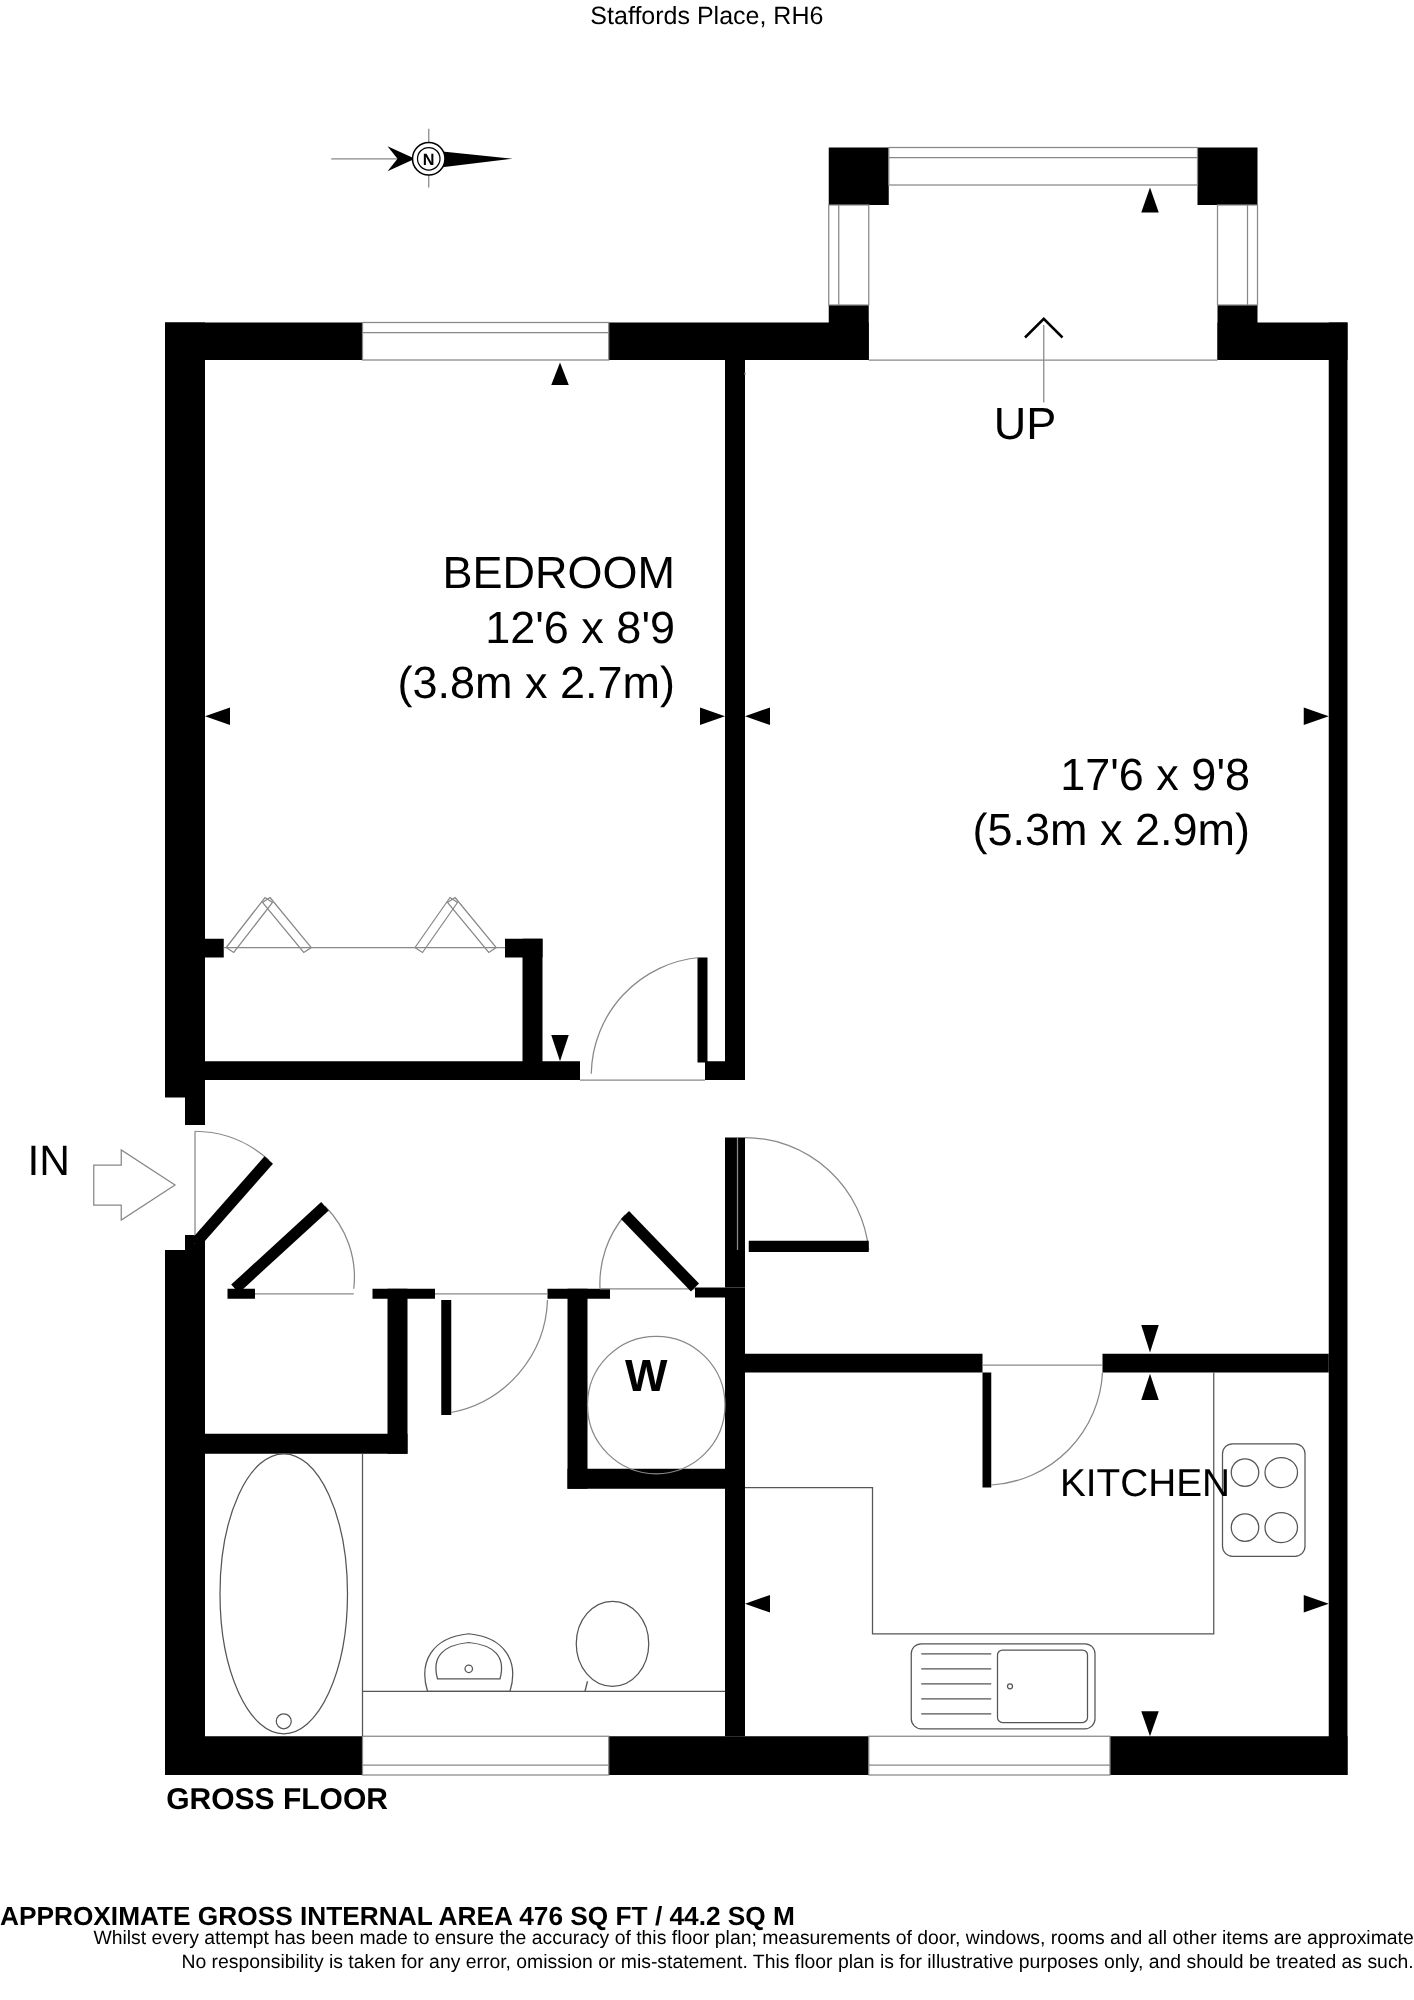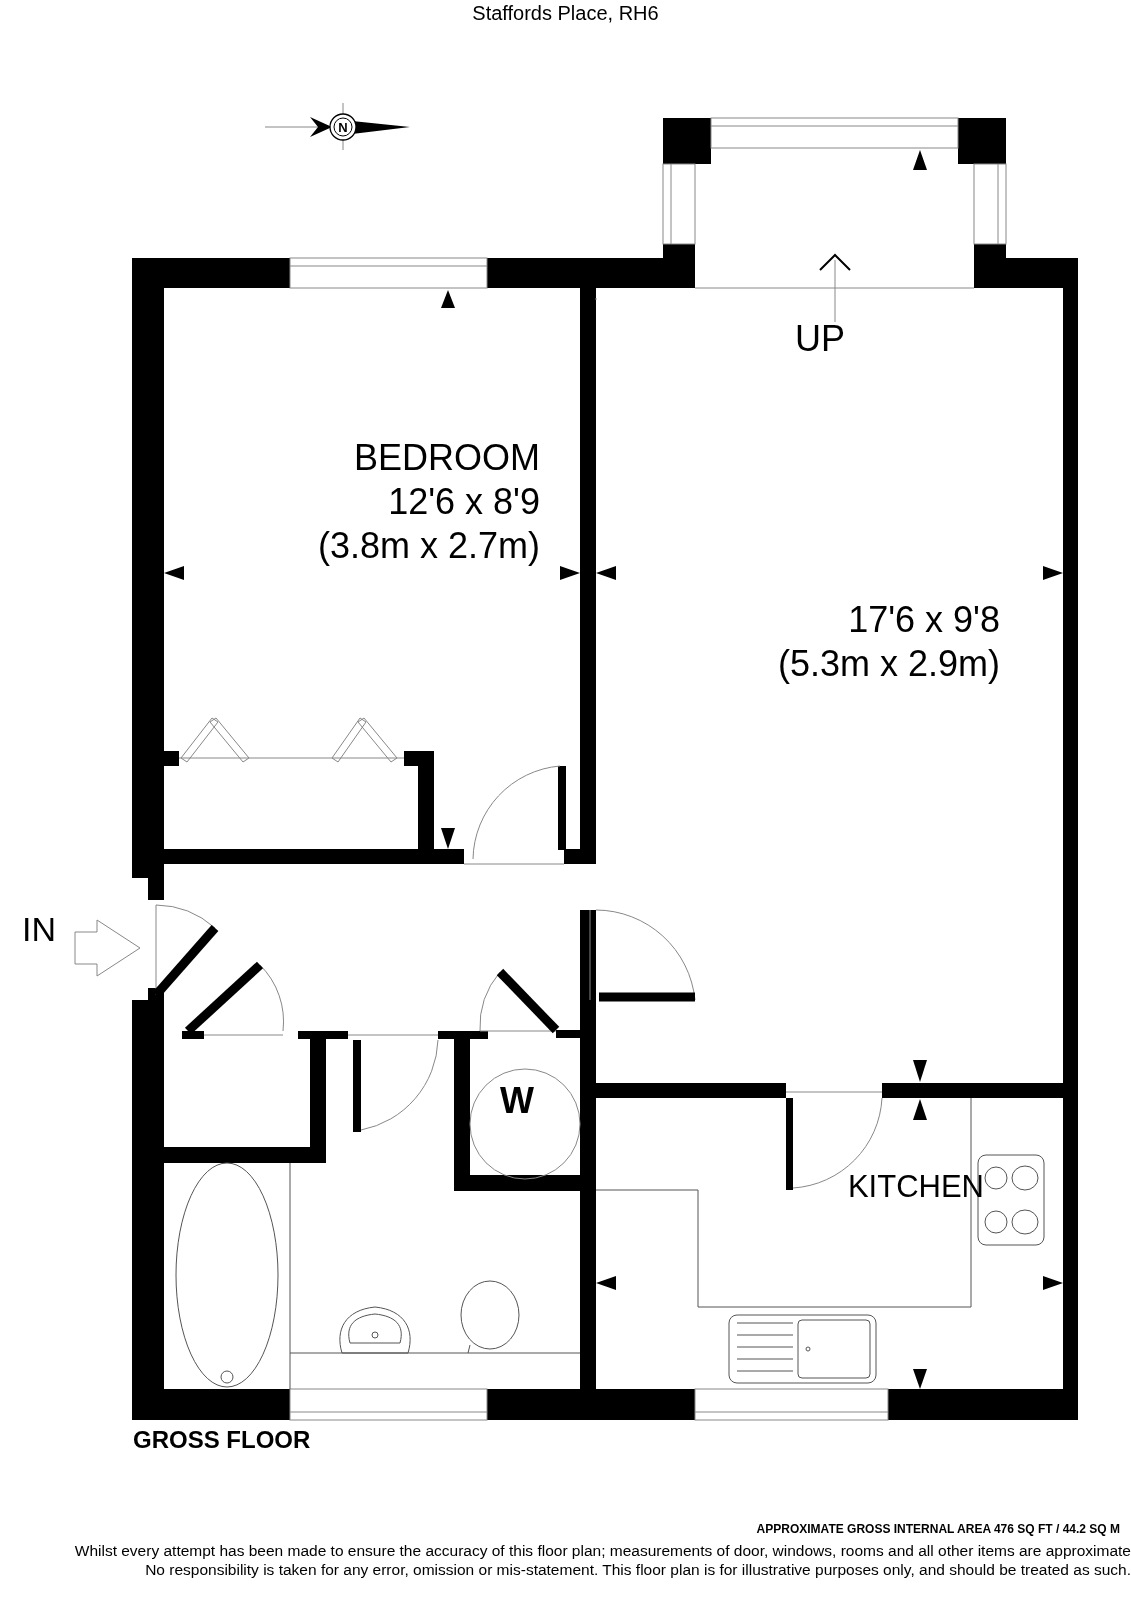--- a/index.html
+++ b/index.html
@@ -7,21 +7,21 @@
   .title{position:absolute;left:0;width:1131px;top:2px;text-align:center;font-weight:normal;font-size:20px;}
   svg.plan{position:absolute;left:0;top:0;}
   .lbl{position:absolute;text-align:right;font-weight:normal;line-height:1.22;}
   .room-bed{left:200px;top:436px;width:340px;font-size:36px;}
   .room-rec{left:660px;top:598px;width:340px;font-size:36px;}
   .room-kit{left:700px;top:1168px;width:260px;font-size:31px;line-height:1.25;margin-left:24px;}
   .wlabel{position:absolute;left:500px;top:1080px;font-size:36px;font-weight:bold;}
   .up{position:absolute;left:795px;top:318px;font-size:36px;}
   .in{position:absolute;left:22px;top:910px;font-size:34px;}
   .floor{position:absolute;left:133px;top:1426px;font-size:24px;font-weight:bold;}
-  .area{position:absolute;left:0;width:1120px;top:1522px;text-align:right;font-weight:bold;font-size:12px;}
+  .area{position:absolute;left:0;width:1120px;top:1522px;text-align:left;font-weight:bold;font-size:21px;}
   .disc{position:absolute;left:0;width:1131px;text-align:right;font-size:15.5px;}
   .d1{top:1542px;}
   .d2{top:1561px;}
 </style>
 </head>
 <body>
 
 <div class="title">Staffords Place, RH6</div>
 
 <svg class="plan" width="1131" height="1600" viewBox="0 0 1131 1600">

